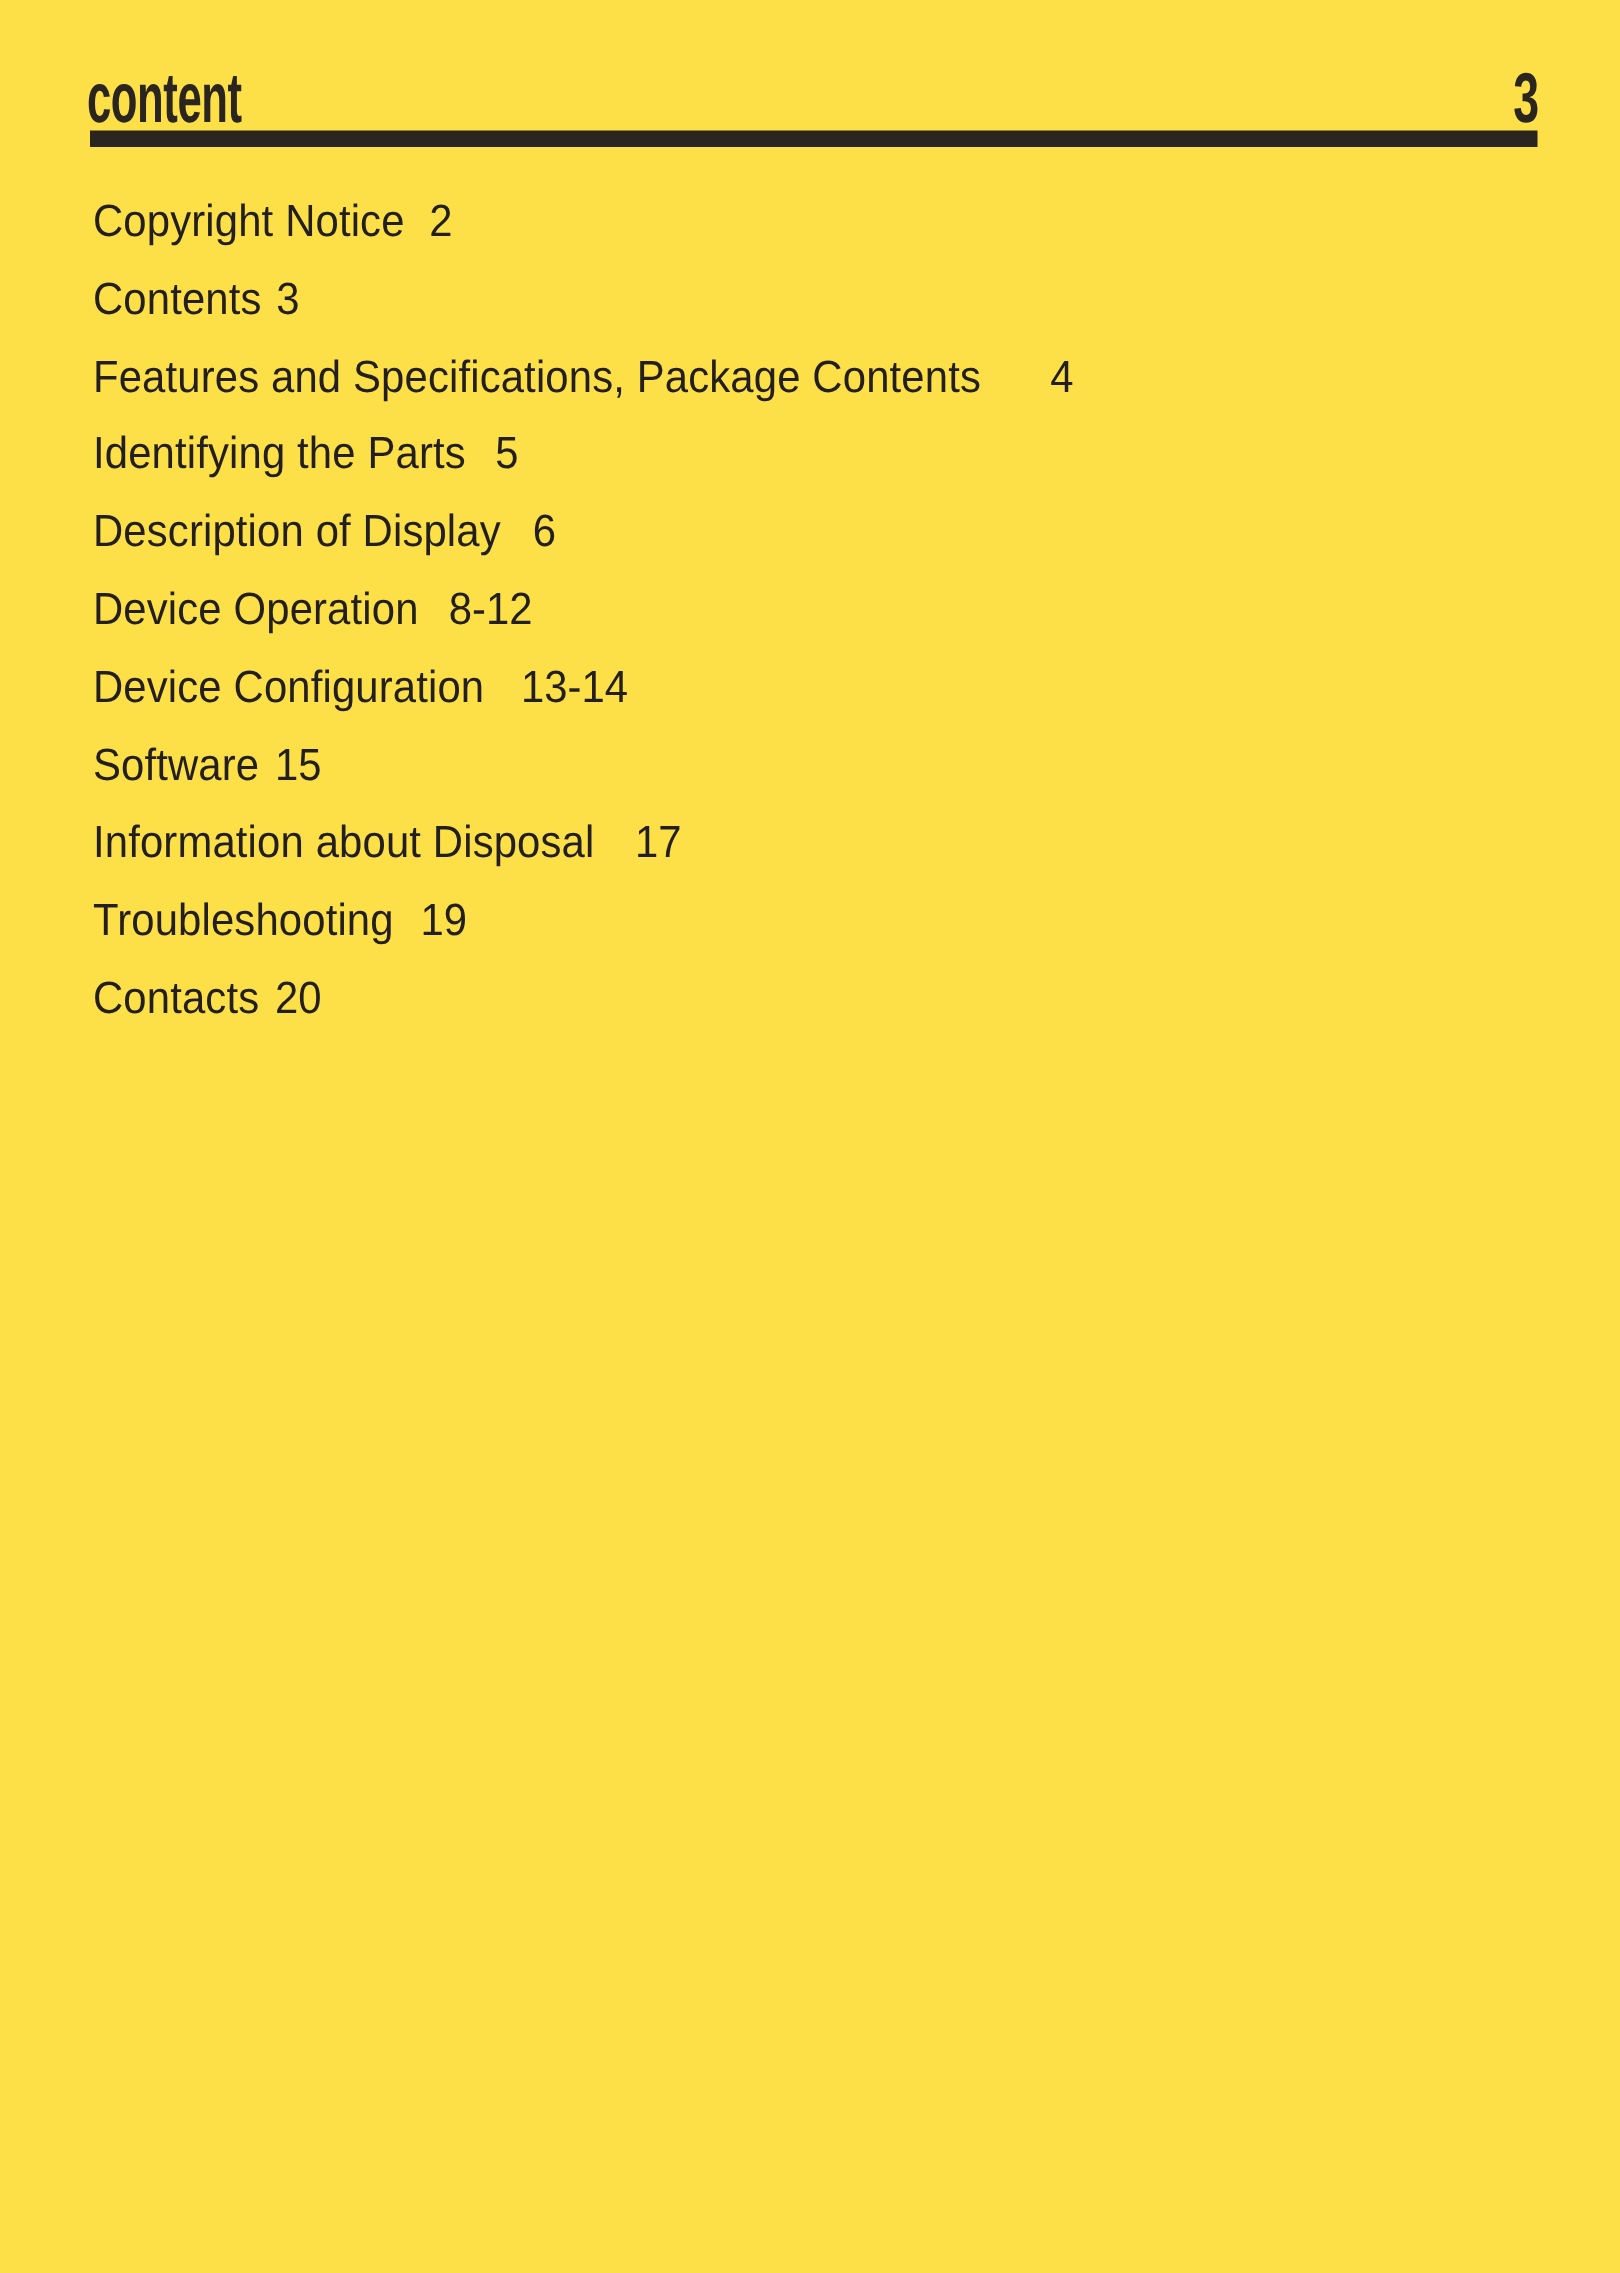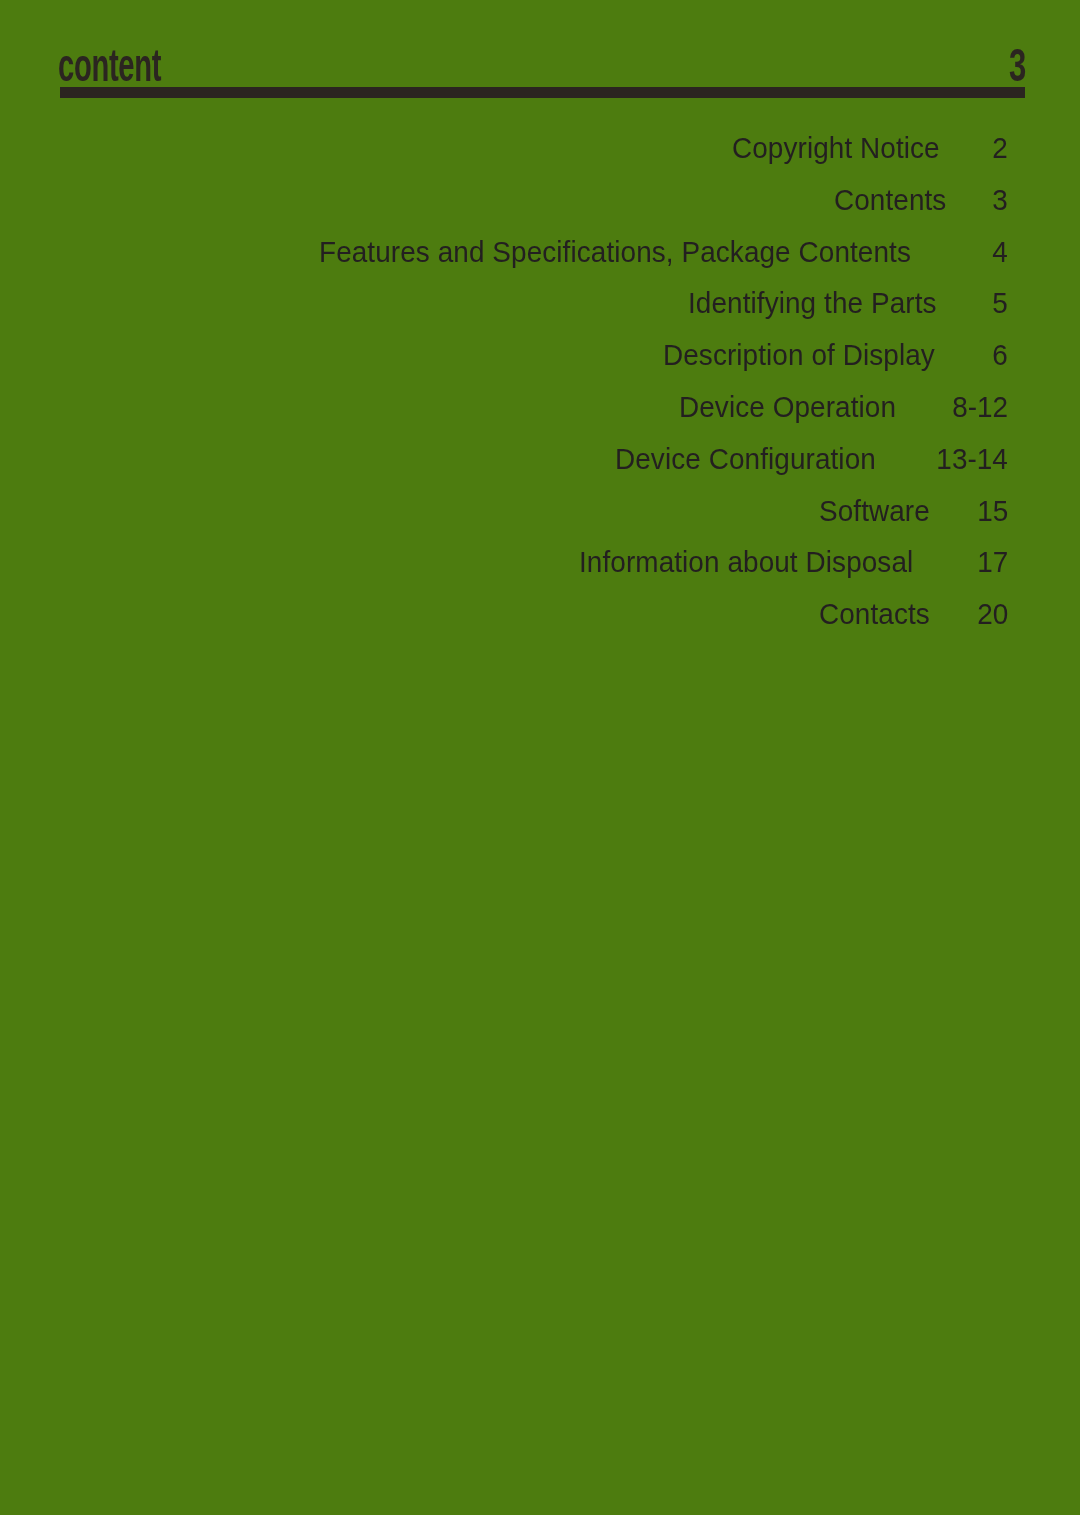--- a/index.html
+++ b/index.html
@@ -13,21 +13,21 @@
     background: #ffffff;
     font-family: "Liberation Sans", sans-serif;
     -webkit-font-smoothing: antialiased;
     overflow: hidden;
   }
 
   .page {
     position: relative;
     width: 1080px;
     height: 1515px;
-    background: #4d7c0f;
+    background: #fde047;
     box-sizing: border-box;
   }
 
   
   .header {
     position: absolute;
     left: 60px;
     top: 36px;
     width: 965px;
     height: 62px;
@@ -78,24 +78,23 @@
   .toc {
     position: absolute;
     left: 62px;
     top: 131px;
     width: 946px;
   }
 
   .toc-entry {
     display: flex;
     align-items: baseline;
-    justify-content: flex-end;
+    justify-content: flex-start;
     height: 51.8px;
     color: #231f20;
-    gap: 36px;
   }
 
   .toc-title {
     font-family: "Liberation Sans Narrow", "Liberation Sans", sans-serif;
     font-size: 30px;
     line-height: 34px;
     letter-spacing: 0.1px;
     color: #231f20;
     white-space: nowrap;
     transform: scaleX(0.93);
@@ -157,18 +156,22 @@
     </div>
     <div class="toc-entry">
       <span class="toc-title">Software</span>
       <span class="toc-page">15</span>
     </div>
     <div class="toc-entry">
       <span class="toc-title">Information about Disposal</span>
       <span class="toc-page">17</span>
     </div>
     <div class="toc-entry">
+      <span class="toc-title">Troubleshooting</span>
+      <span class="toc-page">19</span>
+    </div>
+    <div class="toc-entry">
       <span class="toc-title">Contacts</span>
       <span class="toc-page">20</span>
     </div>
   </div>
 
 </div>
 
 </body></html>

